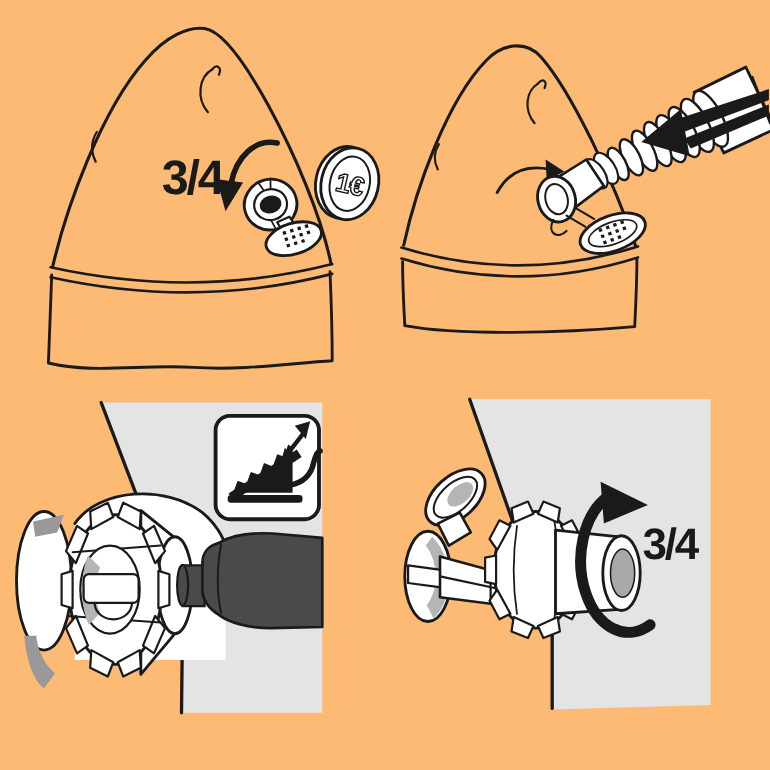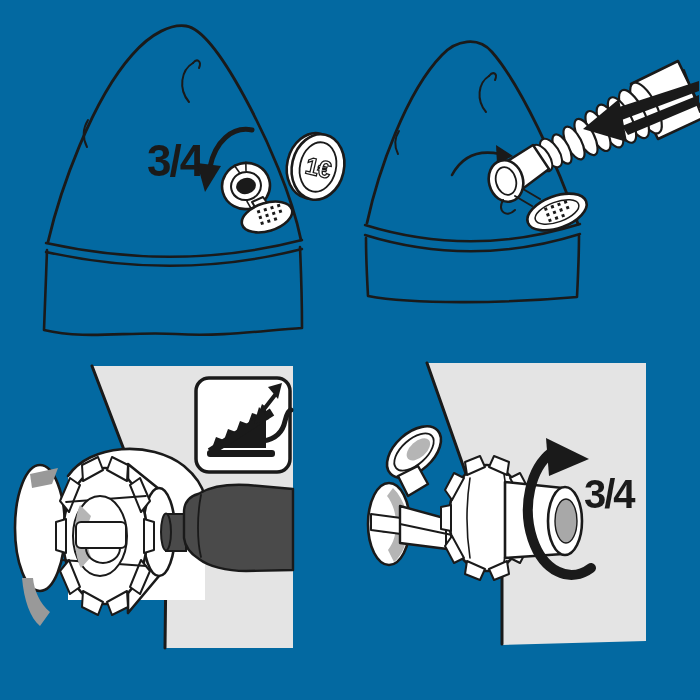--- a/index.html
+++ b/index.html
@@ -1,16 +1,16 @@
 <!DOCTYPE html>
 <html><head>
 <meta charset="utf-8">
 <style>
   html,body{margin:0;padding:0;background:#fff;}
-  .stage{position:relative;width:700px;height:700px;background:#0369a1;overflow:hidden;
+  .stage{position:relative;width:700px;height:700px;background:#fdba74;overflow:hidden;
          font-family:"Liberation Sans", sans-serif;}
   svg{display:block}
   .s{fill:none;stroke:#1a1a1a;stroke-linecap:round;stroke-linejoin:round;}
   .w{fill:#ffffff;stroke:#1a1a1a;stroke-linejoin:round;}
   .k{fill:#1a1a1a;stroke:none;}
   .lbl{font-family:"Liberation Sans", sans-serif;font-weight:700;fill:#1a1a1a;letter-spacing:-2px;}
   .coinlbl{font-family:"Liberation Sans", sans-serif;font-weight:700;fill:#ffffff;
            stroke:#1a1a1a;stroke-width:1.3px;letter-spacing:-1px;}
 </style>
 </head>

